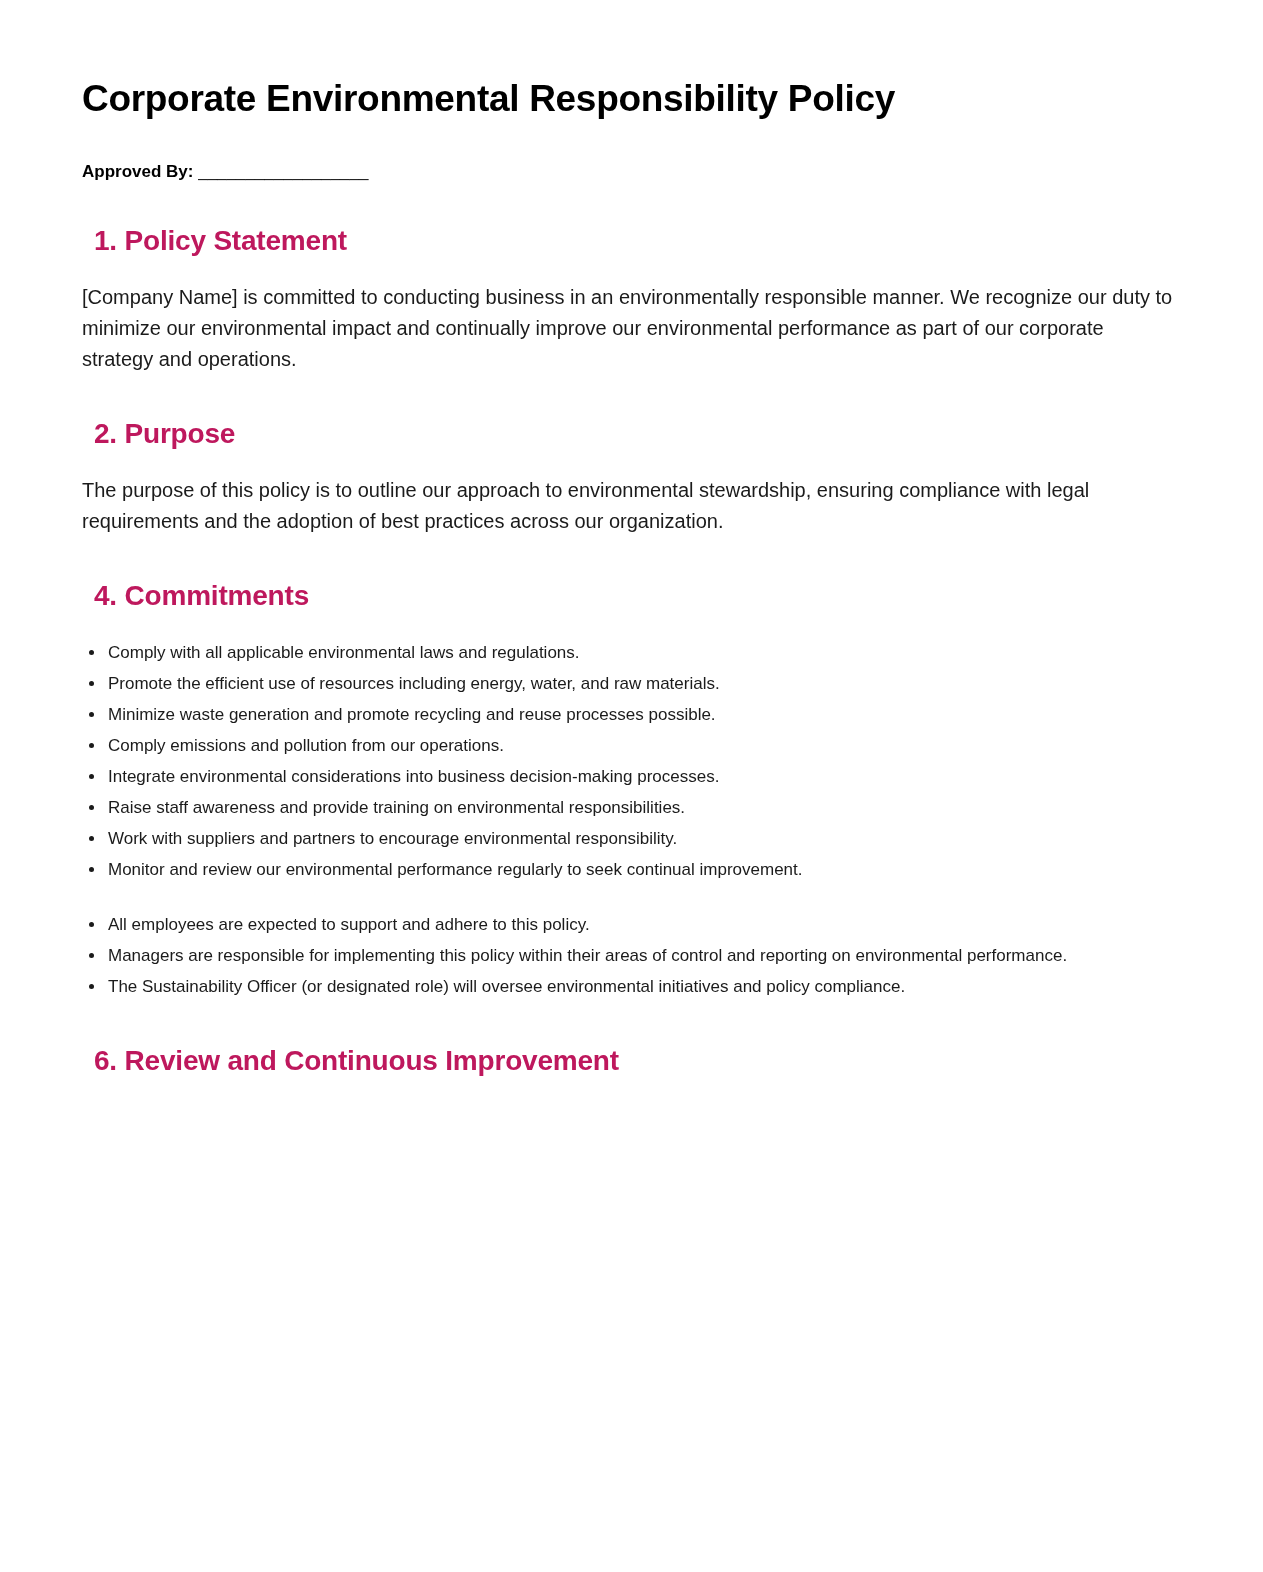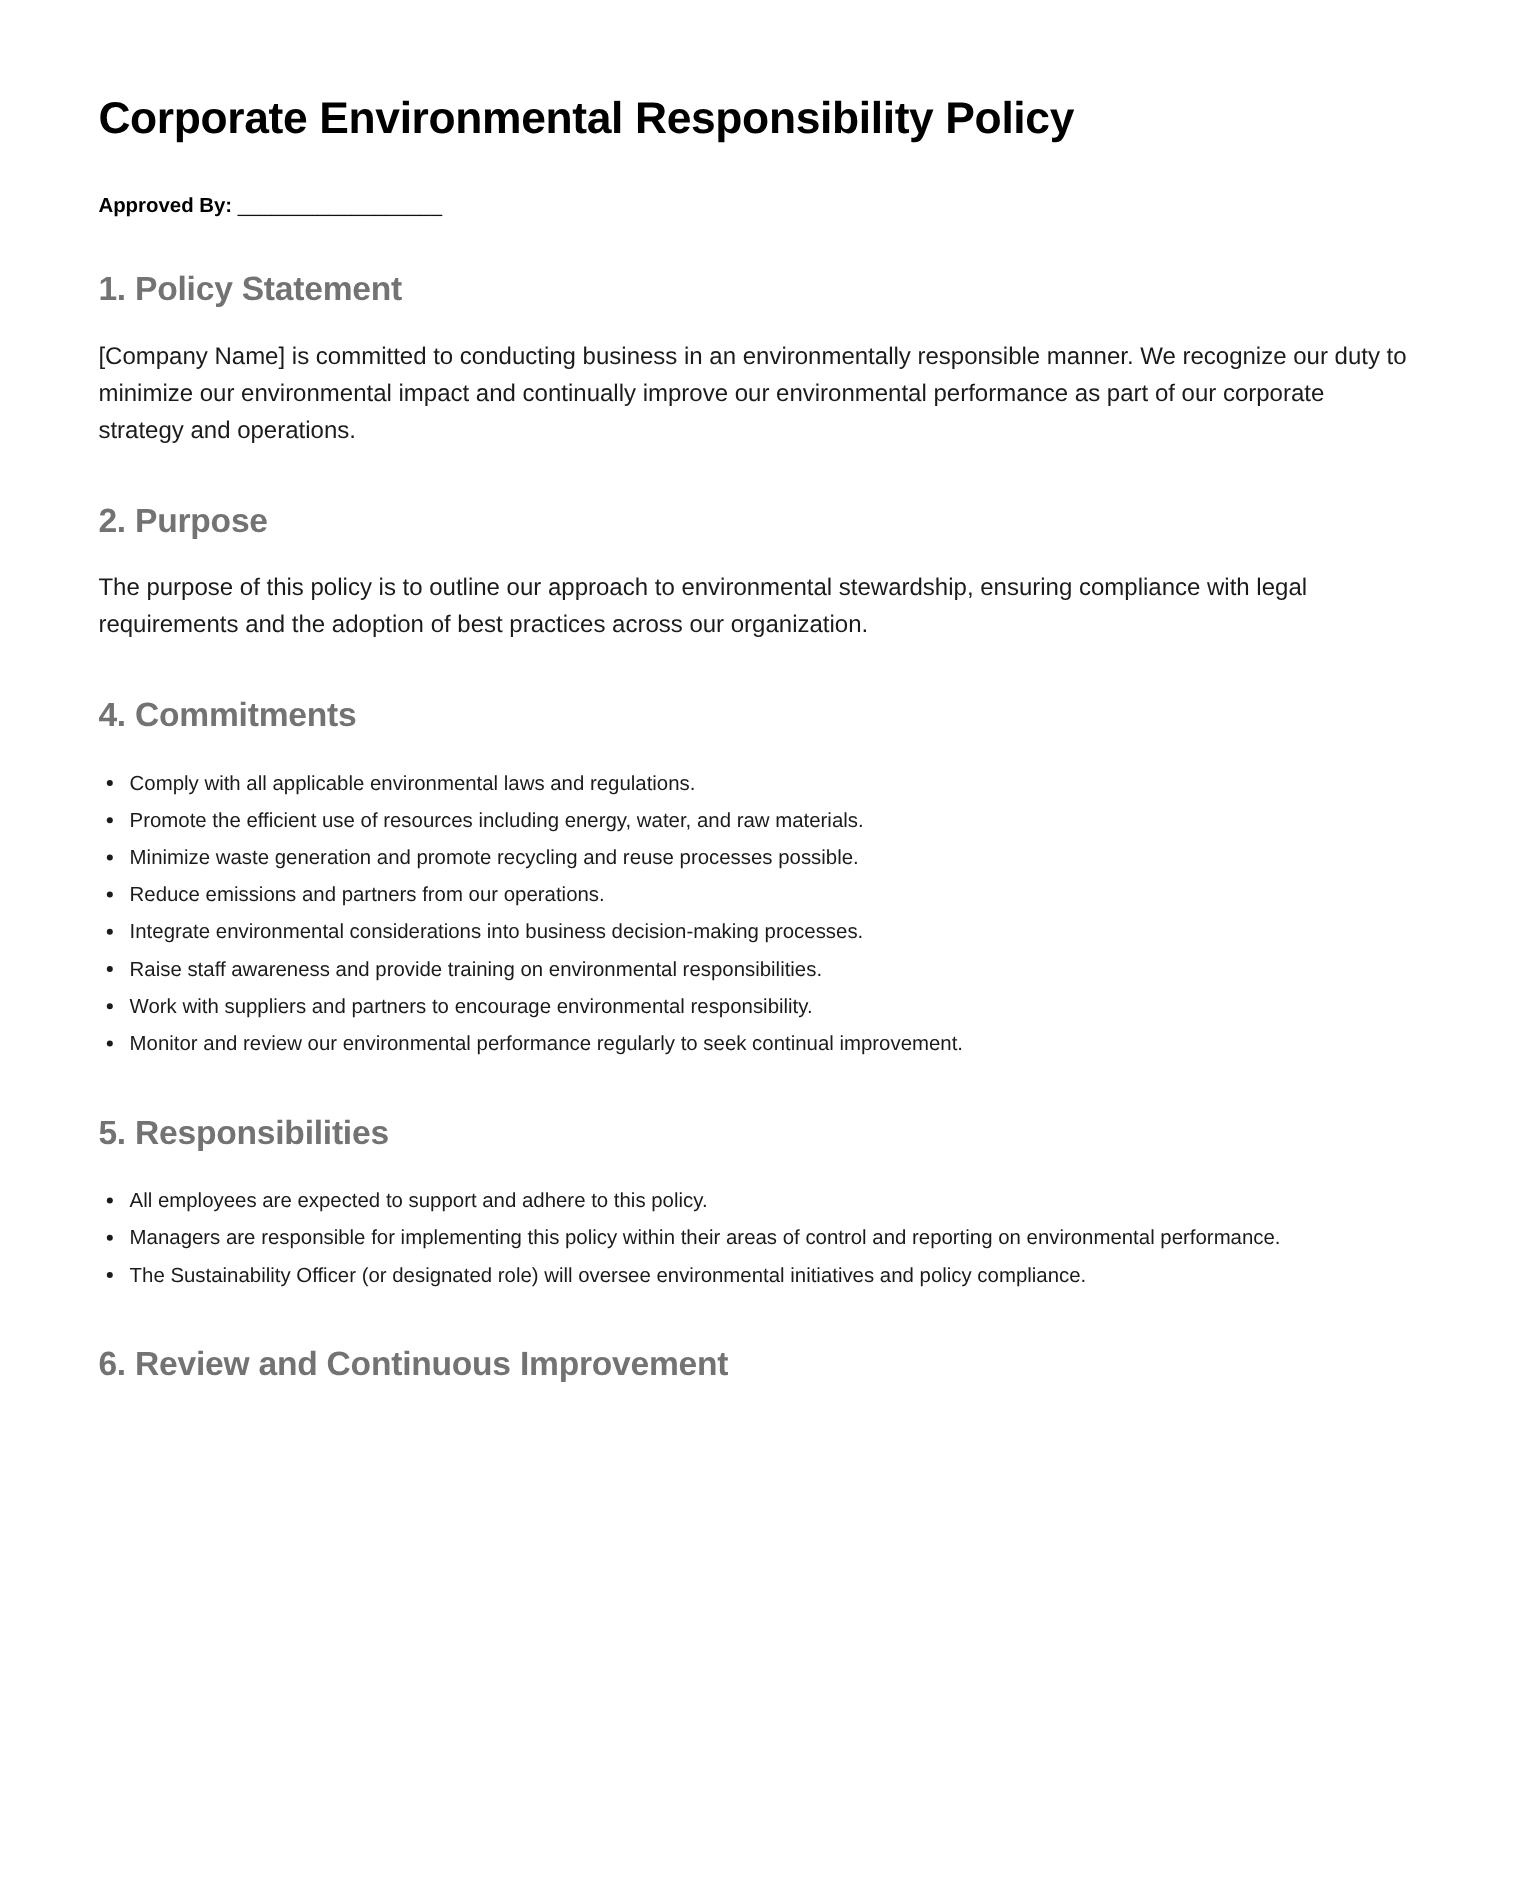--- a/index.html
+++ b/index.html
@@ -32,22 +32,22 @@
     color: #111111;
   }
   p.field strong {
     font-weight: 700;
     color: #000000;
   }
   h2.section-heading {
     font-size: 28px;
     line-height: 34px;
     font-weight: 700;
-    color: #737373;
-    margin: 42px 0 24px 0;
+    color: #be185d;
+    margin: 42px 0 24px 12px;
     letter-spacing: -0.2px;
   }
   p.body-text {
     font-size: 20px;
     line-height: 31px;
     margin: 0 0 24px 0;
     color: #1b1b1b;
   }
   ul.bullet-list {
     margin: 0 0 24px 0;
@@ -83,30 +83,29 @@
     <p class="body-text">The purpose of this policy is to outline our approach to environmental stewardship, ensuring compliance with legal requirements and the adoption of best practices across our organization.</p>
   </section>
 
 
   <section>
     <h2 class="section-heading">4. Commitments</h2>
     <ul class="bullet-list">
         <li>Comply with all applicable environmental laws and regulations.</li>
         <li>Promote the efficient use of resources including energy, water, and raw materials.</li>
         <li>Minimize waste generation and promote recycling and reuse processes possible.</li>
-        <li>Reduce emissions and partners from our operations.</li>
+        <li>Comply emissions and pollution from our operations.</li>
         <li>Integrate environmental considerations into business decision-making processes.</li>
         <li>Raise staff awareness and provide training on environmental responsibilities.</li>
         <li>Work with suppliers and partners to encourage environmental responsibility.</li>
         <li>Monitor and review our environmental performance regularly to seek continual improvement.</li>
       </ul>
   </section>
 
   <section>
-    <h2 class="section-heading">5. Responsibilities</h2>
     <ul class="bullet-list">
         <li>All employees are expected to support and adhere to this policy.</li>
         <li>Managers are responsible for implementing this policy within their areas of control and reporting on environmental performance.</li>
         <li>The Sustainability Officer (or designated role) will oversee environmental initiatives and policy compliance.</li>
       </ul>
   </section>
 
   <section>
     <h2 class="section-heading">6. Review and Continuous Improvement</h2>
   </section>

